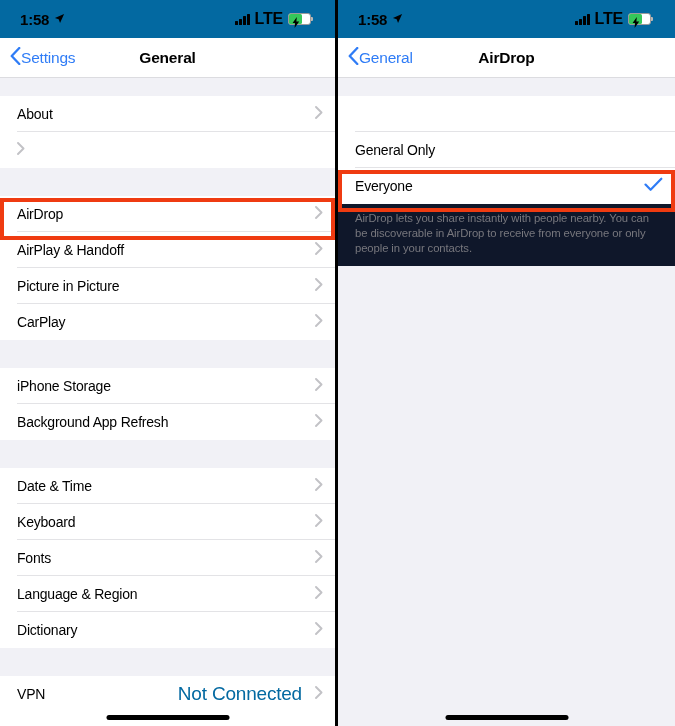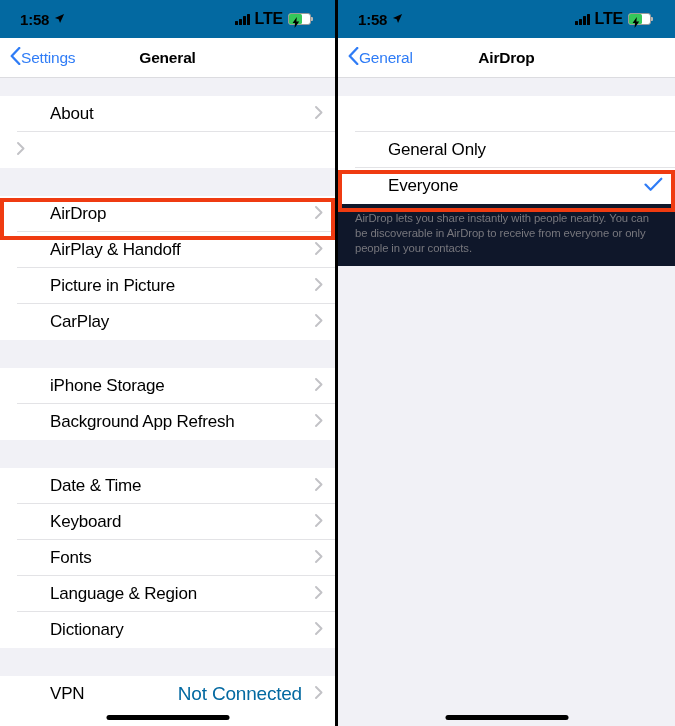--- a/index.html
+++ b/index.html
@@ -97,21 +97,21 @@
     display:flex;
     align-items:center;
     padding:0 12px 0 17px;
     background:#fff;
     cursor:pointer;
   }
   .row .sep {
     position:absolute; left:17px; right:0; bottom:0;
     height:1px; background:#e3e3e6;
   }
-  .row-label { font-size:17px; color:#000; letter-spacing:-0.2px; flex:1 1 auto;margin-left:33px; }
+  .row-label { font-size:14px; color:#000; letter-spacing:-0.2px; flex:1 1 auto; }
   .row-detail { font-size:19px; color:#0369a1; letter-spacing:-0.2px; margin-right:13px; }
   .chev { flex:0 0 auto; display:block; }
 
   
   .hl {
     position:absolute;
     border:4px solid #ef3b11;
     pointer-events:none;
     z-index:20;
   }

